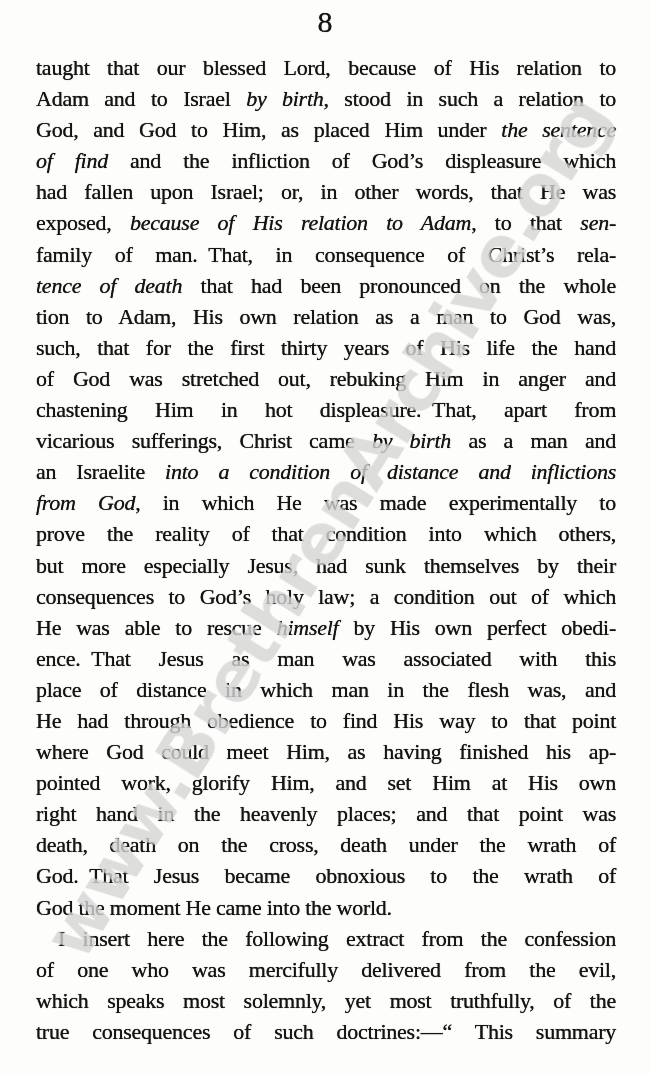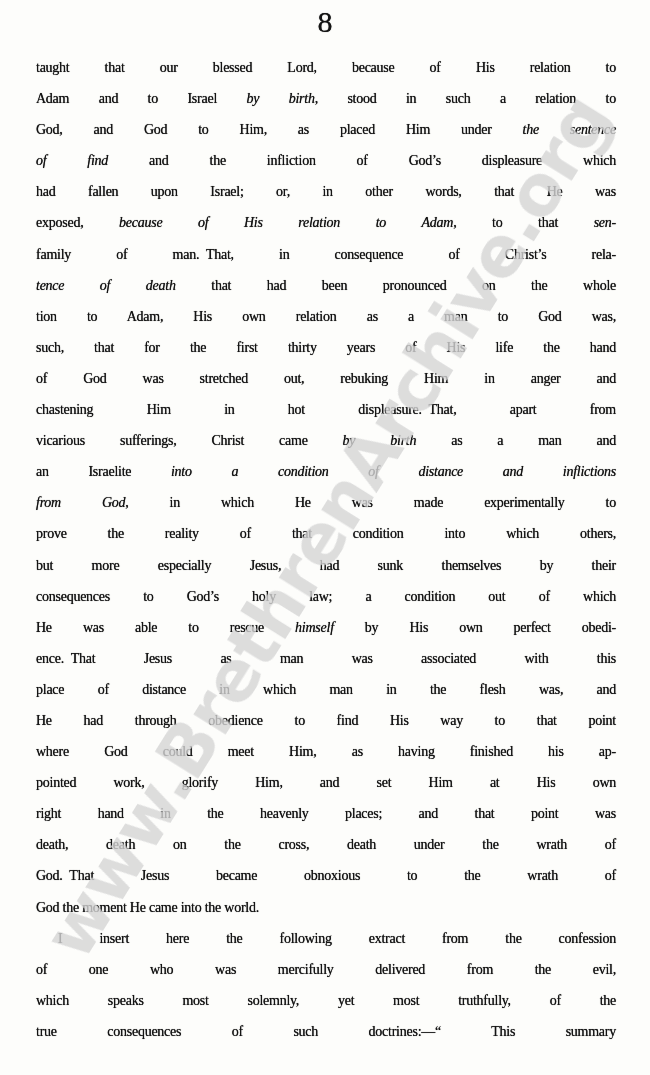--- a/index.html
+++ b/index.html
@@ -18,21 +18,21 @@
     font-size:30px;line-height:34px;
     text-shadow:0 0 0.7px currentColor;
   }
   .text-block{
     position:absolute;
     top:52px;left:36px;width:580px;
   }
   .line{
     height:31.1px;
     line-height:31.1px;
-    font-size:14px;
+    font-size:22px;
     letter-spacing:-0.25px;
     word-spacing:-2px;
     text-align:justify;
     text-align-last:justify;
     white-space:nowrap;
     text-shadow:0 0 0.7px currentColor;
     font-family:Liberation Serif, serif;
   }
   .line.noj{
     text-align-last:left;

